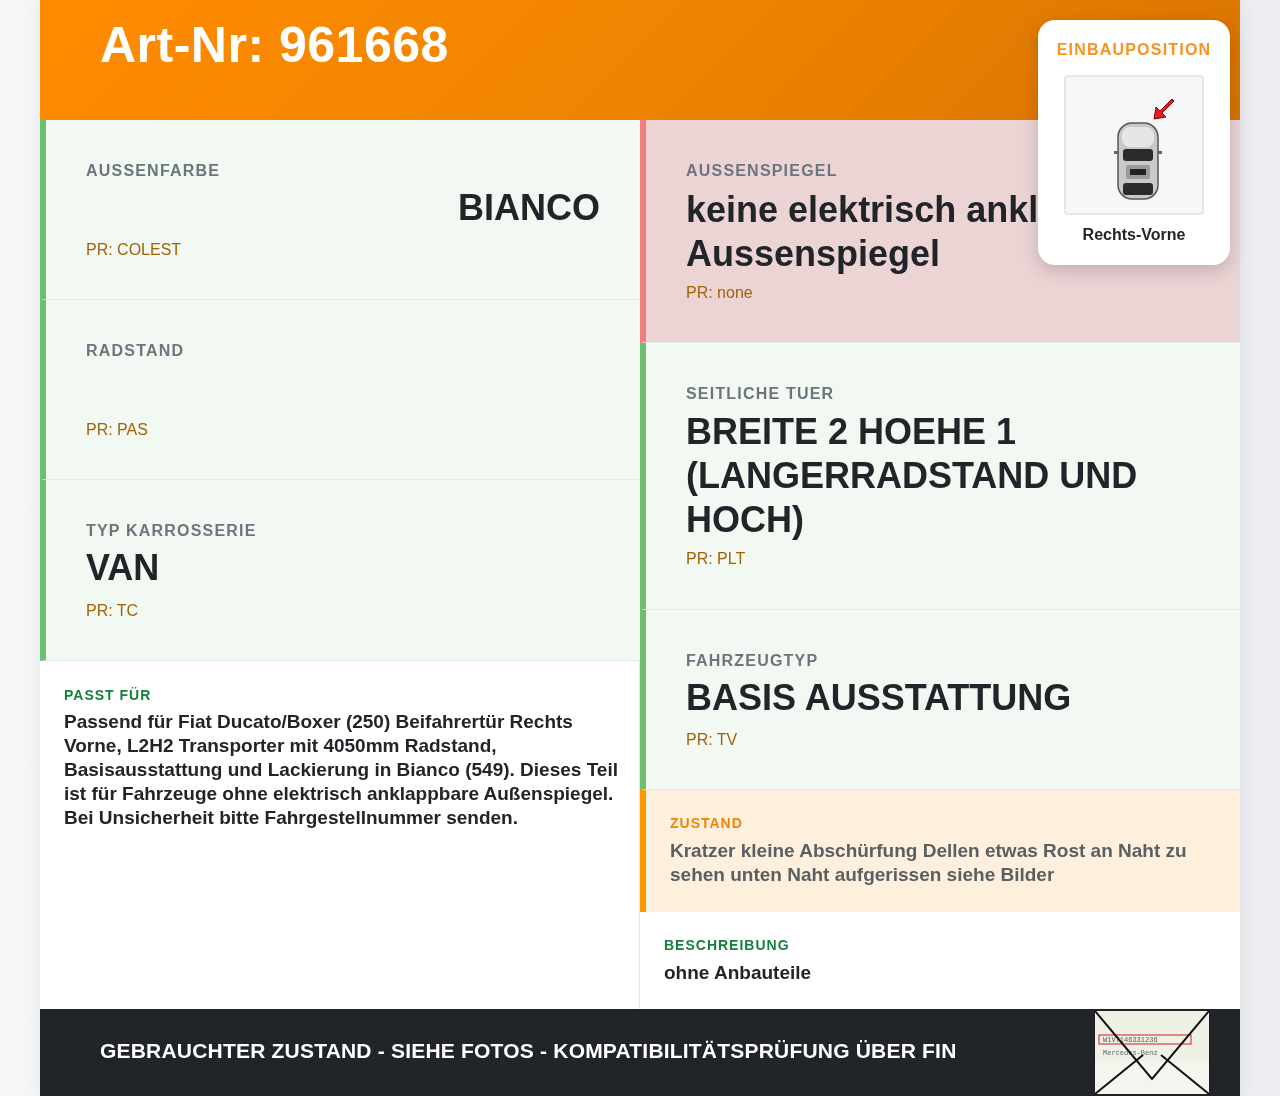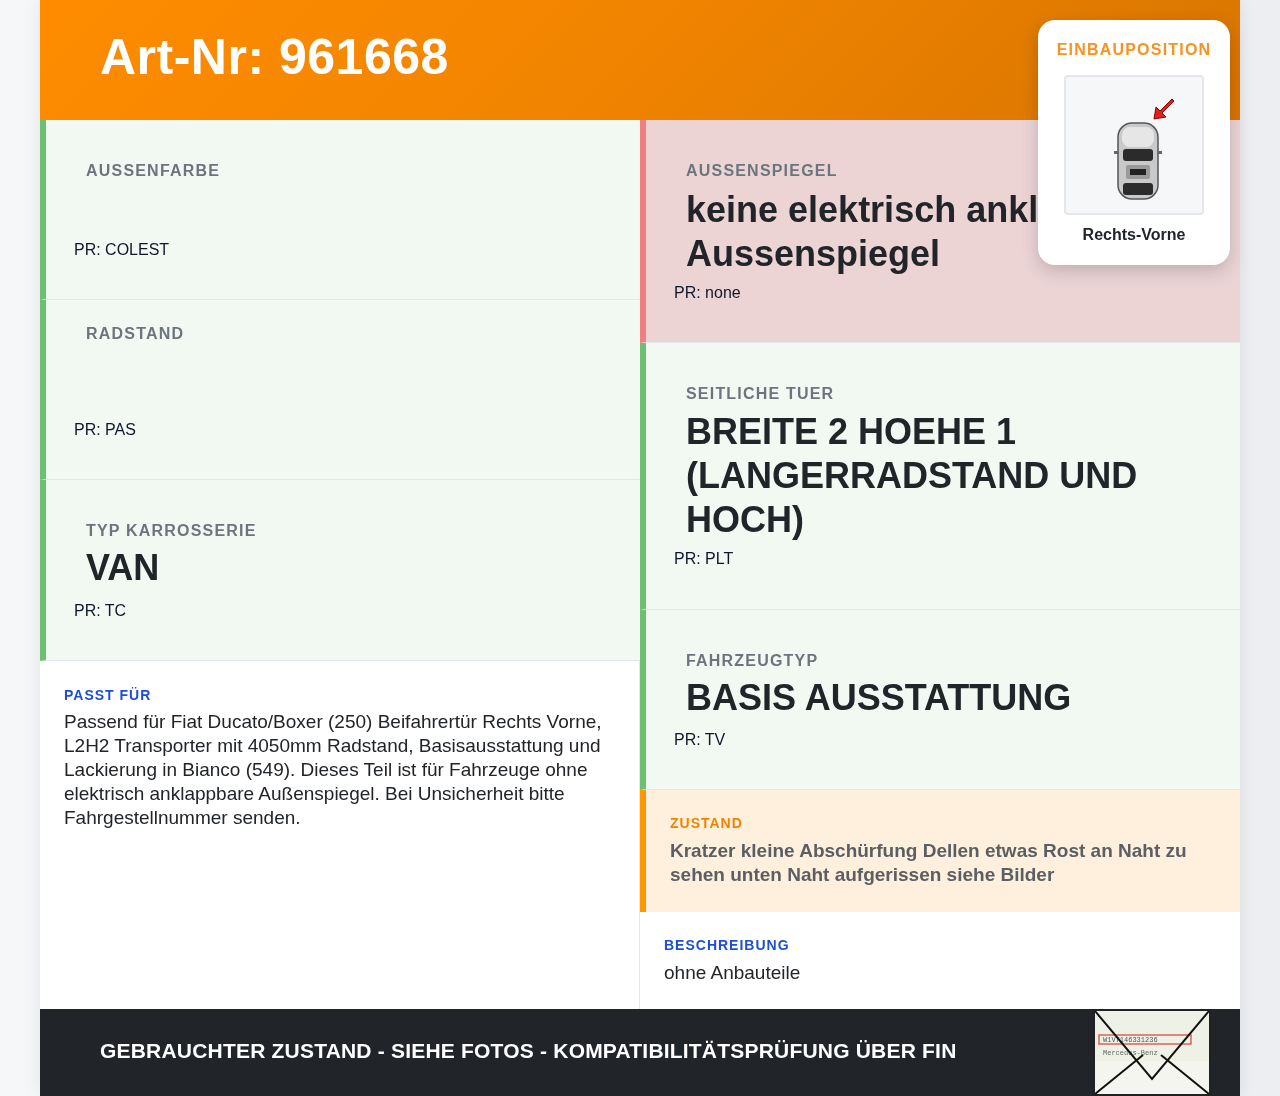--- a/index.html
+++ b/index.html
@@ -12,21 +12,21 @@
   .page {
     position: absolute; left: 40px; top: 0; width: 1200px; height: 1096px;
     background: #ffffff;
     box-shadow: 0 0 18px rgba(0,0,0,0.08);
   }
   .header {
     position: absolute; left: 0; top: 0; width: 1200px; height: 120px;
     background: linear-gradient(135deg, #ff8c00 0%, #f08400 50%, #d87400 100%);
   }
   .header-title {
-    position: absolute; left: 60px; top: 28px;
+    position: absolute; left: 60px; top: 16px;
     font-size: 50px; font-weight: 700; color: #ffffff; letter-spacing: 0.5px;
   }
   .grid { position: absolute; top: 120px; left: 0; width: 1200px; }
   .col-left { position: absolute; left: 0; top: 0; width: 600px; }
   .col-right { position: absolute; left: 600px; top: 0; width: 600px; }
 
   .card {
     position: absolute; left: 0; width: 600px;
     border-left: 6px solid #6cc070;
     background: #f2f9f3;
@@ -36,32 +36,32 @@
   .card .label {
     position: absolute; left: 40px;
     font-size: 16px; font-weight: 700; color: #6c757d; letter-spacing: 1.2px;
     text-transform: uppercase;
   }
   .card .value {
     position: absolute; left: 40px; right: 40px;
     font-size: 36px; font-weight: 700; color: #212529; line-height: 44px;
   }
   .card .pr {
-    position: absolute; left: 28px;
-    font-size: 16px; color: #0f172a;
+    position: absolute; left: 40px;
+    font-size: 16px; color: #a16207;
   }
 
   .plain { position: absolute; left: 0; width: 600px; background: #ffffff; }
   .plain .label {
     position: absolute; left: 24px;
-    font-size: 14px; font-weight: 700; color: #1d4ed8; letter-spacing: 1px;
+    font-size: 14px; font-weight: 700; color: #15803d; letter-spacing: 1px;
   }
   .plain .text {
     position: absolute; left: 24px; right: 22px;
-    font-size: 19px; font-weight: 400; color: #212529; line-height: 24px;
+    font-size: 19px; font-weight: 700; color: #212529; line-height: 24px;
   }
   .left-divider {
     position: absolute; left: 599px; top: 540px; width: 1px; height: 349px; background: #e3e6ea;
   }
 
   .zustand {
     position: absolute; left: 0; width: 600px;
     background: #fff0dd; border-left: 6px solid #ff9800;
     border-bottom: 1px solid #e8e2d8;
   }
@@ -112,24 +112,25 @@
 
   <div class="header">
     <div class="header-title">Art-Nr: 961668</div>
   </div>
 
   <div class="grid">
 
     <div class="col-left">
       <div class="card" style="top:0;height:180px;text-align:right;">
         <div class="label" style="top:42px;">AUSSENFARBE</div>
+        <div class="value" style="top:66px;">BIANCO</div>
         <div class="pr" style="top:121px;">PR: COLEST</div>
       </div>
       <div class="card" style="top:180px;height:180px;">
-        <div class="label" style="top:25px;">RADSTAND</div>
+        <div class="label" style="top:42px;">RADSTAND</div>
         <div class="pr" style="top:121px;">PR: PAS</div>
       </div>
       <div class="card" style="top:360px;height:181px;">
         <div class="label" style="top:42px;">TYP KARROSSERIE</div>
         <div class="value" style="top:66px;">VAN</div>
         <div class="pr" style="top:122px;">PR: TC</div>
       </div>
       <div class="plain" style="top:541px;height:348px;">
         <div class="label" style="top:26px;">PASST FÜR</div>
         <div class="text" style="top:49px;">Passend für Fiat Ducato/Boxer (250) Beifahrertür Rechts Vorne, L2H2 Transporter mit 4050mm Radstand, Basisausstattung und Lackierung in Bianco (549). Dieses Teil ist für Fahrzeuge ohne elektrisch anklappbare Außenspiegel. Bei Unsicherheit bitte Fahrgestellnummer senden.</div>

